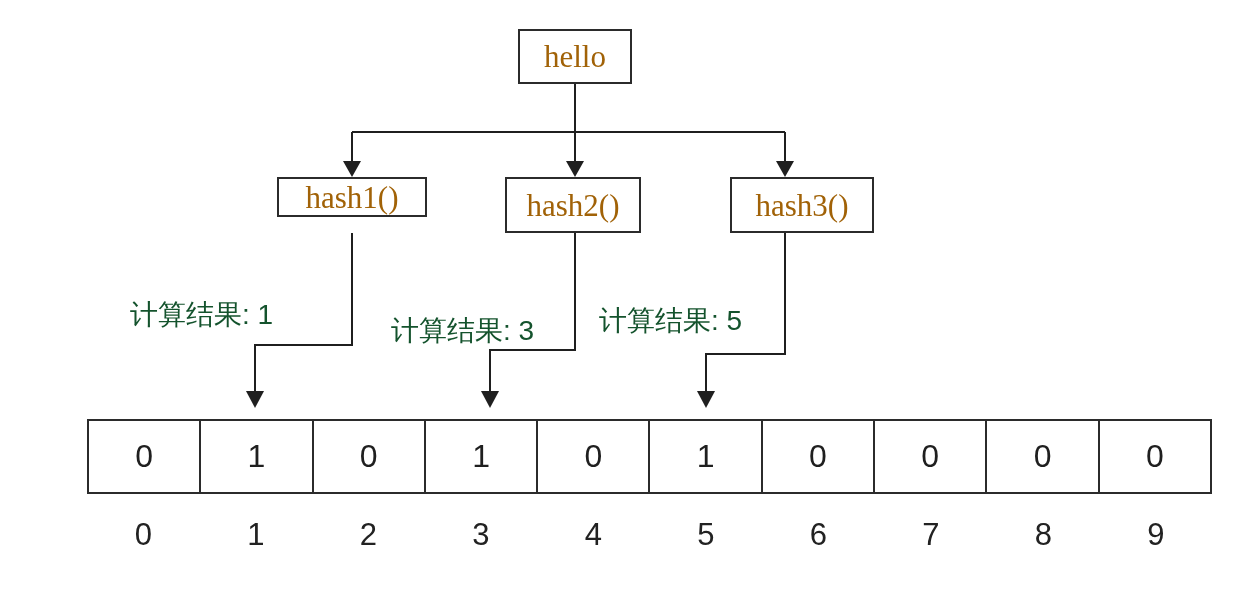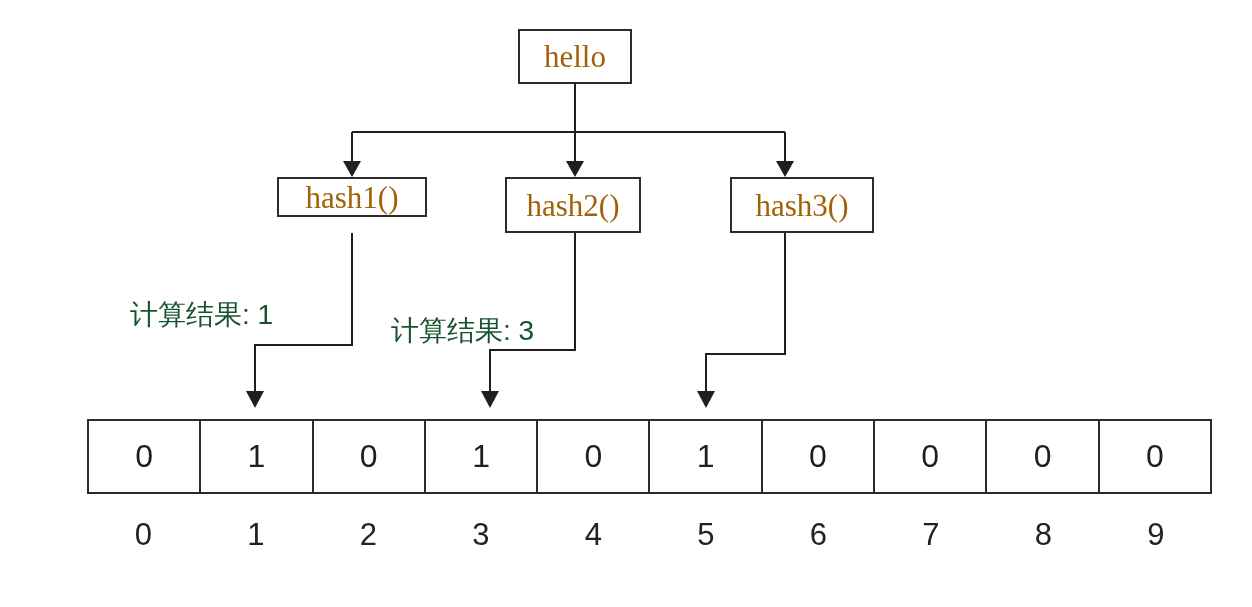--- a/index.html
+++ b/index.html
@@ -134,20 +134,21 @@
   </div>
   <div class="node node-hash2">
     <span>hash2()</span>
   </div>
   <div class="node node-hash3">
     <span>hash3()</span>
   </div>
 
   <div class="result-label result-1">计算结果: 1</div>
   <div class="result-label result-2">计算结果: 3</div>
+  <div class="result-label result-3">计算结果: 5</div>
 
   <div class="bit-array">
     <div class="bit-cell">0</div>
     <div class="bit-cell">1</div>
     <div class="bit-cell">0</div>
     <div class="bit-cell">1</div>
     <div class="bit-cell">0</div>
     <div class="bit-cell">1</div>
     <div class="bit-cell">0</div>
     <div class="bit-cell">0</div>

